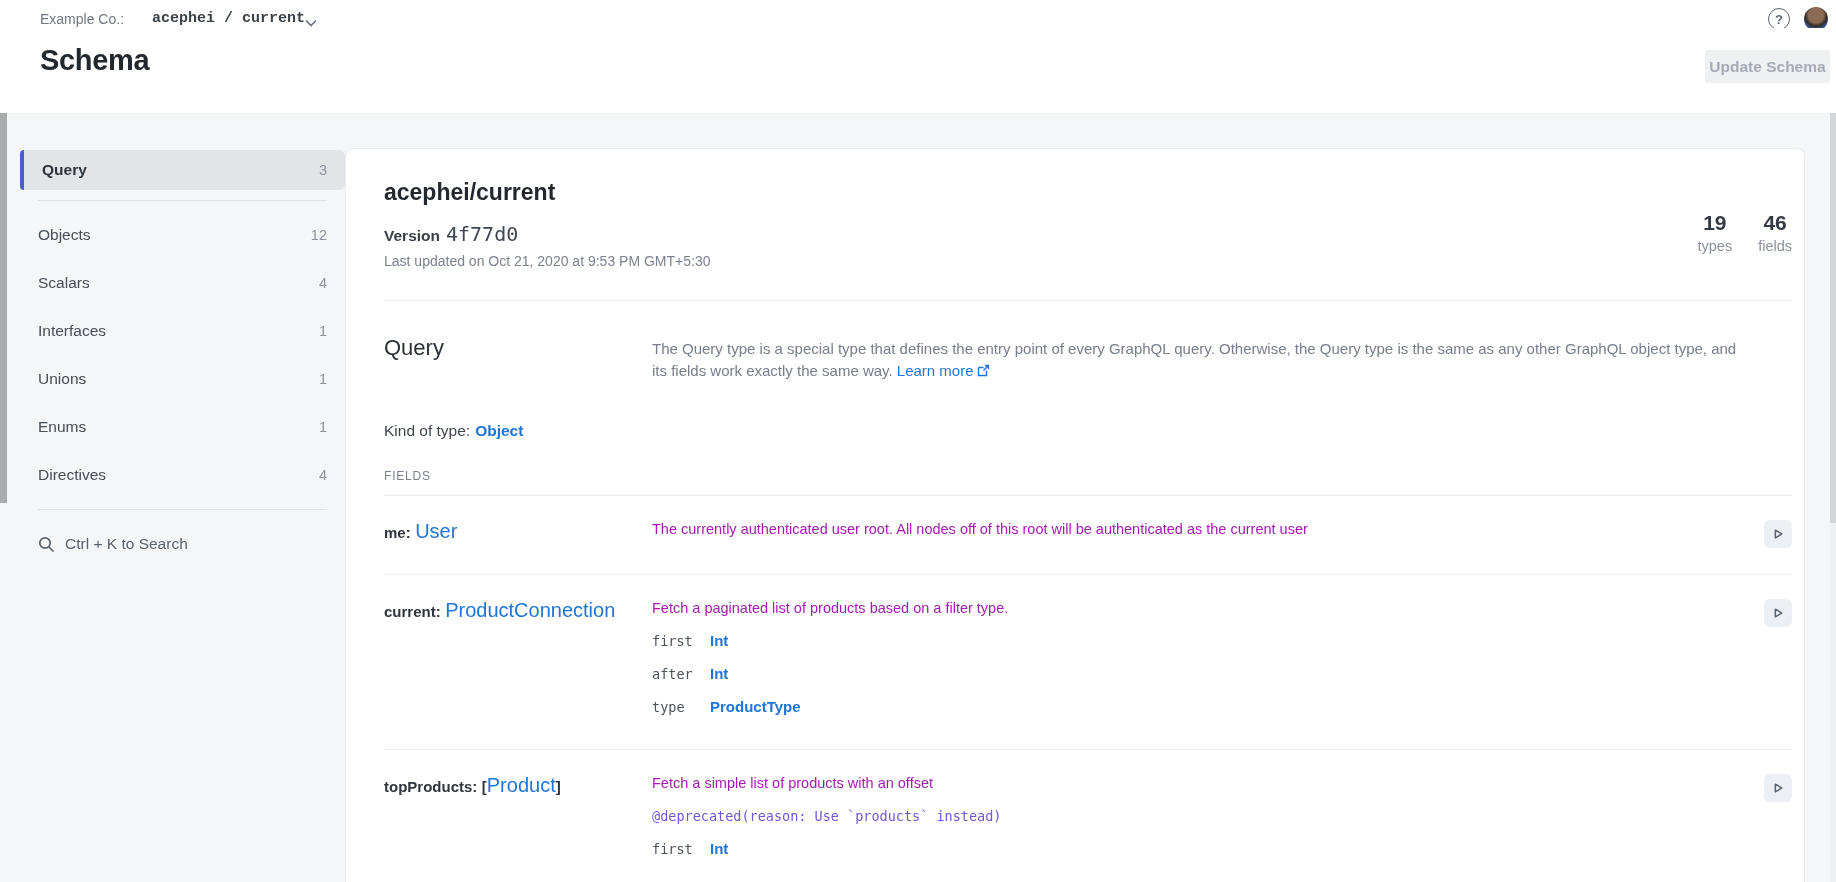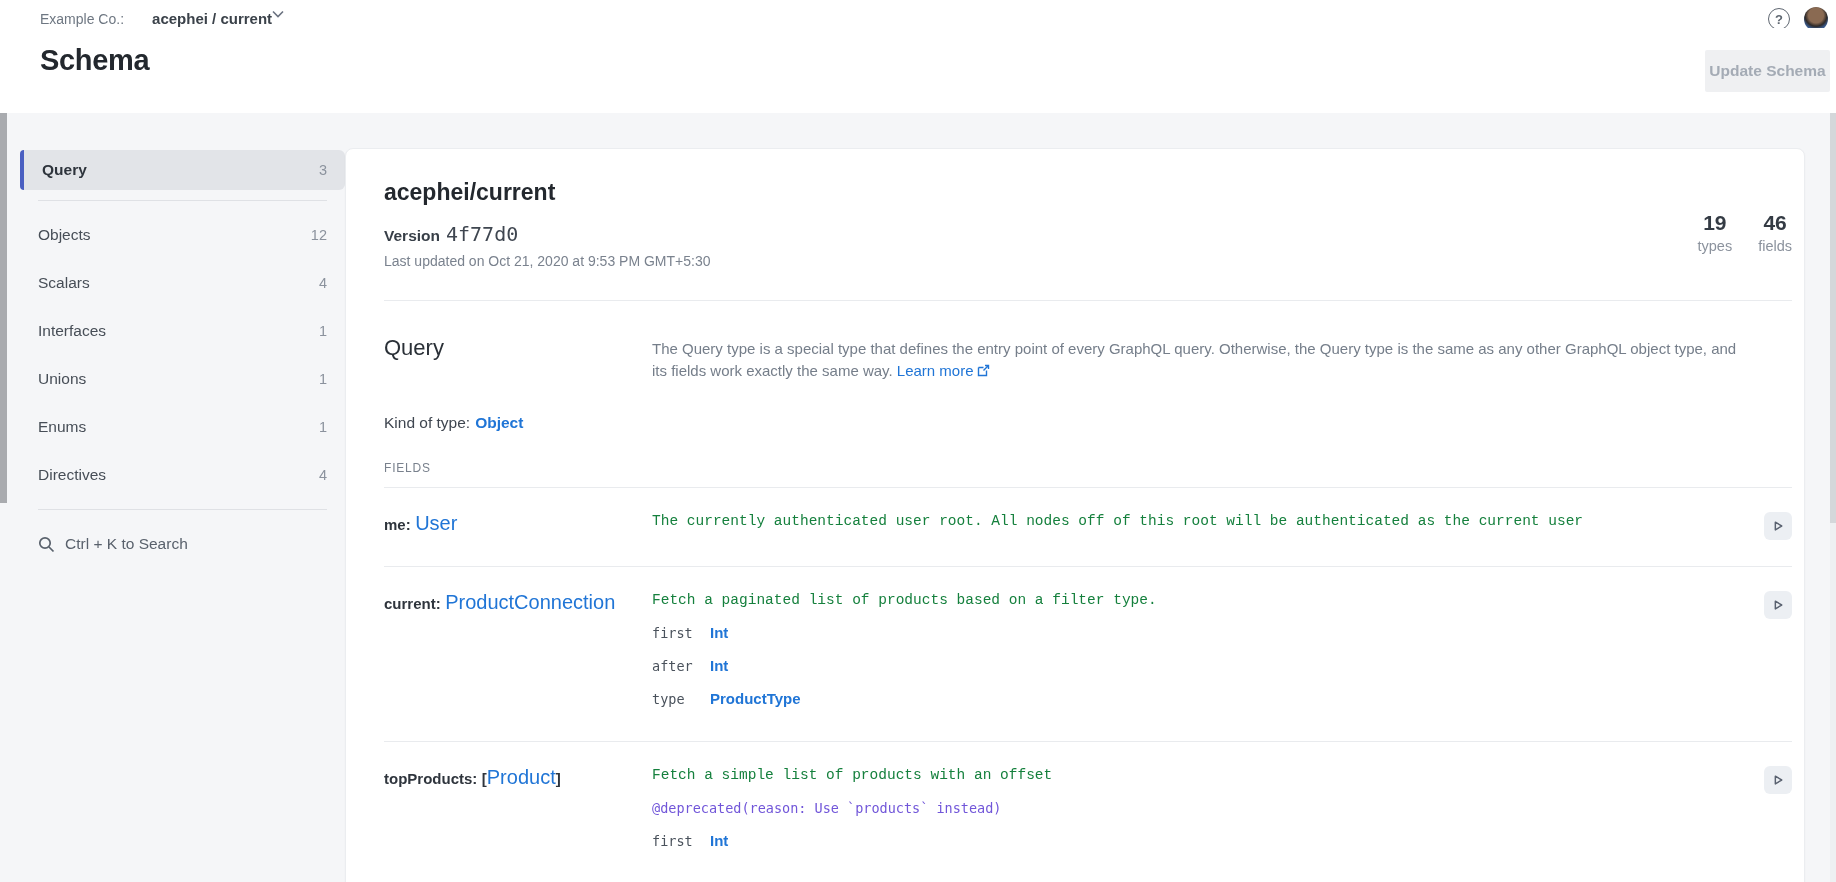--- a/index.html
+++ b/index.html
@@ -3,38 +3,38 @@
 <meta charset="utf-8">
 <style>
   * { margin:0; padding:0; box-sizing:border-box; }
   html,body { width:1836px; height:882px; overflow:hidden; background:#fff;
     font-family:"Liberation Sans", sans-serif; -webkit-font-smoothing:antialiased; }
 
   
   .topbar { position:absolute; left:0; top:0; width:1836px; height:38px; background:#fff;
     border-bottom:1px solid #e4e6e9; display:flex; align-items:center; }
   .org-label { margin-left:40px; font-size:14px; color:#6e7782; }
-  .graph-selector { margin-left:28px; display:flex; align-items:flex-start; gap:0; cursor:pointer; }
+  .graph-selector { margin-left:28px; display:flex; align-items:flex-end; gap:0; cursor:pointer;font-family:Liberation Mono, monospace; }
   .graph-selector .gname { font-size:15px; font-weight:700; color:#3b424a; }
   .chev { width:12px; height:8px; }
   .topbar-right { position:absolute; right:8px; top:0; height:38px; display:flex; align-items:center; gap:14px; }
   .help-circle { width:22px; height:22px; border:1.5px solid #5f6771; border-radius:50%;
     color:#5f6771; font-size:13px; font-weight:700; display:flex; align-items:center; justify-content:center; }
   .avatar { width:24px; height:24px; border-radius:50%;
     background:radial-gradient(circle at 50% 35%, #8a6a52 0 38%, #2f2a28 55%, #3a5a8c 70%); }
 
   
   .header { position:absolute; left:0; top:28px; width:1836px; height:75px; background:#fff; }
   .page-title { position:absolute; left:40px; top:16px; font-size:29px; font-weight:700; color:#23282e; letter-spacing:-0.3px; }
   .tabs { position:absolute; left:177px; top:0; height:75px; display:flex; gap:36px; align-items:center; }
   .tab { font-size:17px; color:#99a1ac; padding-top:6px; position:relative; height:100%; display:flex; align-items:center; cursor:pointer; }
   .tab.active { color:#2b313a; font-weight:700; }
   .tab.active .underline { position:absolute; left:-2px; right:-2px; bottom:0; height:5px;
     background:var(--accent); border-radius:4px 4px 0 0; }
-  .update-btn { position:absolute; left:1705px; top:22px; width:125px; height:42px; background:#eff0f2;
+  .update-btn { position:absolute; left:1705px; top:22px; width:125px; height:33px; background:#eff0f2;
     border:none; border-radius:2px; color:#a4abb5; font-size:15.5px; font-weight:600;
     font-family:"Liberation Sans", sans-serif; }
 
   
   .content { position:absolute; left:0; top:113px; width:1836px; height:769px; background:#f5f6f8; }
   .left-scrollbar { position:absolute; left:0; top:0; width:7px; height:390px; background:#a9abaf; }
   .right-scroll-track { position:absolute; right:0; top:0; width:6px; height:769px; background:#eef0f2; }
   .right-scroll-thumb { position:absolute; right:0; top:0; width:6px; height:410px; background:#d4d7da; }
 
   
@@ -63,30 +63,30 @@
   .stat { text-align:center; }
   .stat .val { font-size:21px; font-weight:600; color:#343b44; }
   .stat .slabel { margin-top:3px; font-size:14.5px; color:#8b929d; }
 
   .type-section { padding-top:34px; }
   .sec-grid { display:grid; grid-template-columns:268px 1fr; }
   .type-name { font-size:22px; font-weight:500; color:#2a3037; }
   .type-desc { font-size:15px; line-height:22px; color:#757e8a; max-width:1100px; padding-top:3px; }
   a.link { color:var(--link); text-decoration:none; cursor:pointer; }
   .ext-icon { width:13px; height:13px; margin-left:3px; vertical-align:-1px; }
-  .kind-line { margin-top:32px; font-size:15.5px; color:#3f4650; }
+  .kind-line { margin-top:40px; font-size:15.5px; color:#3f4650; }
   .kind-line .kval { font-weight:600; margin-left:5px; }
   .fields-label { margin-top:29px; font-size:12px; letter-spacing:0.8px; color:#79818d; padding-bottom:12px;
     border-bottom:1px solid #e9ebee; }
 
   .field-row { display:grid; grid-template-columns:268px 1fr 28px; border-bottom:1px solid #e9ebee;
     padding:24px 0 26px 0; }
   .field-name { font-size:15px; font-weight:700; color:#2f353d; }
   .type-link { font-weight:400; font-size:20px; color:var(--link); cursor:pointer; }
-  .field-desc { font-size:14.5px; color:#15803d; padding-top:1px;font-family:Liberation Mono, monospace; }
+  .field-desc { font-size:14.5px; color:#a21caf; padding-top:1px; }
   .deprecated { margin-top:17px; font-family:"DejaVu Sans Mono", monospace; font-size:13.5px; color:var(--deprecated); }
   .args { margin-top:8px; }
   .arg-row { display:flex; align-items:center; height:33px; }
   .arg-name { width:58px; font-family:"DejaVu Sans Mono", monospace; font-size:13.5px; color:#4a525c; }
   .arg-type { font-weight:700; font-size:15px; color:var(--link); cursor:pointer; }
   .play-btn { width:28px; height:28px; border:none; border-radius:6px; background:#eceff3;
     display:flex; align-items:center; justify-content:center; cursor:pointer; justify-self:end; }
 </style>
 </head>
 <body>

